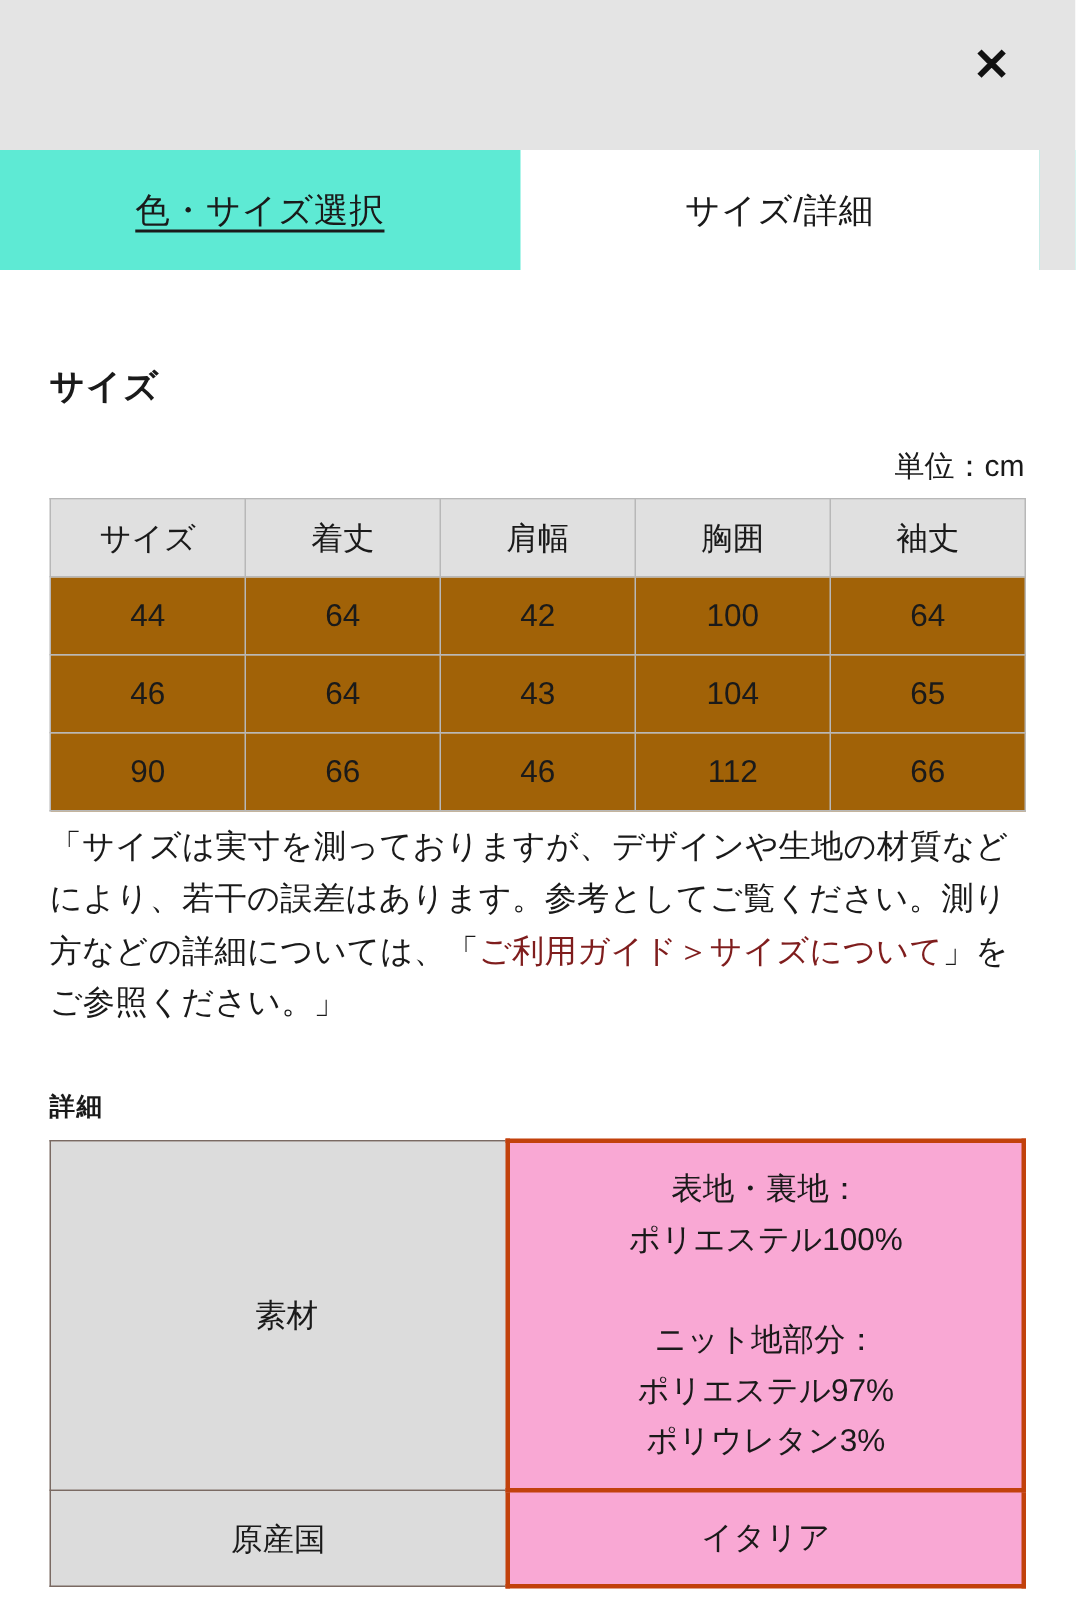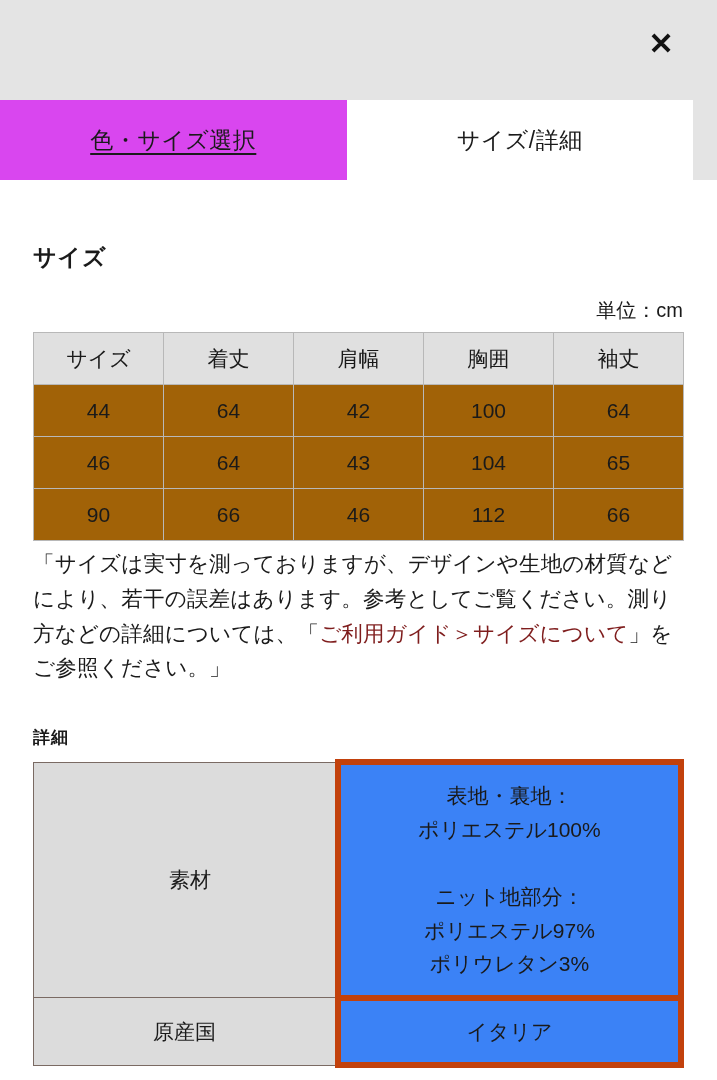--- a/index.html
+++ b/index.html
@@ -36,21 +36,21 @@
     color: #111;
     font-size: 30px;
     line-height: 1;
     font-weight: bold;
   }
 
   
   .tabs {
     display: flex;
     height: 80px;
-    background: #d946ef;
+    background: #5eead4;
     align-items: stretch;
   }
   .tab {
     flex: 1 1 0;
     display: flex;
     align-items: center;
     justify-content: center;
     font-size: 23px;
     letter-spacing: 0.5px;
     color: #1a1a1a;
@@ -145,22 +145,22 @@
     background: #dcdcdc;
     border: 1px solid #7a6a63;
     width: 47%;
     font-weight: normal;
     font-size: 21px;
     color: #1a1a1a;
     vertical-align: middle;
     text-align: center;
   }
   table.detail-table td {
-    background: #3b82f6;
-    border: 6px solid #c2410c;
+    background: #f9a8d4;
+    border: 3px solid #c2410c;
     font-size: 21px;
     color: #1a1a1a;
     text-align: center;
     vertical-align: middle;
     padding: 14px 6px;
     line-height: 1.6;
   }
   .mat-row th, .mat-row td { height: 212px; padding-left: 12px; }
   .country-row th, .country-row td { height: 54px; padding: 0; }
 </style>

